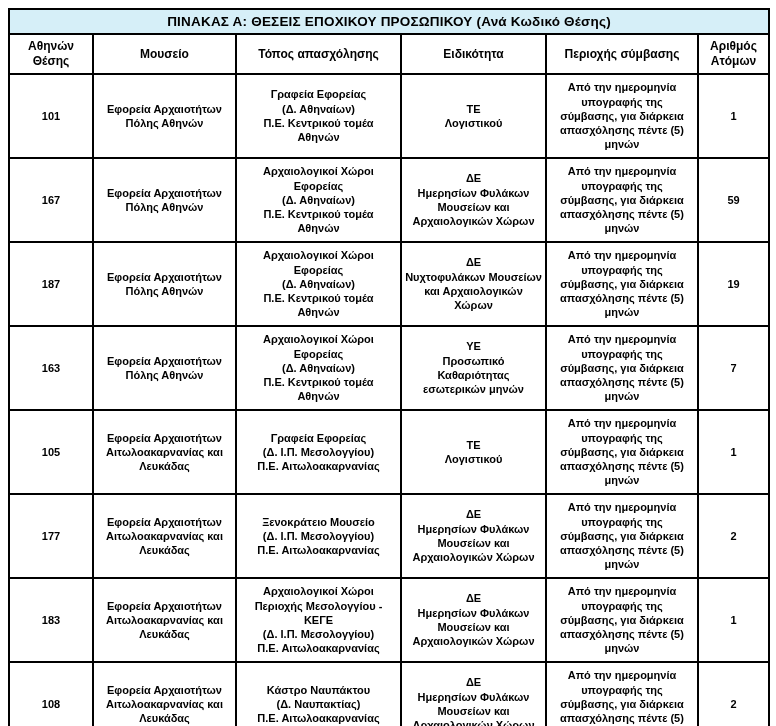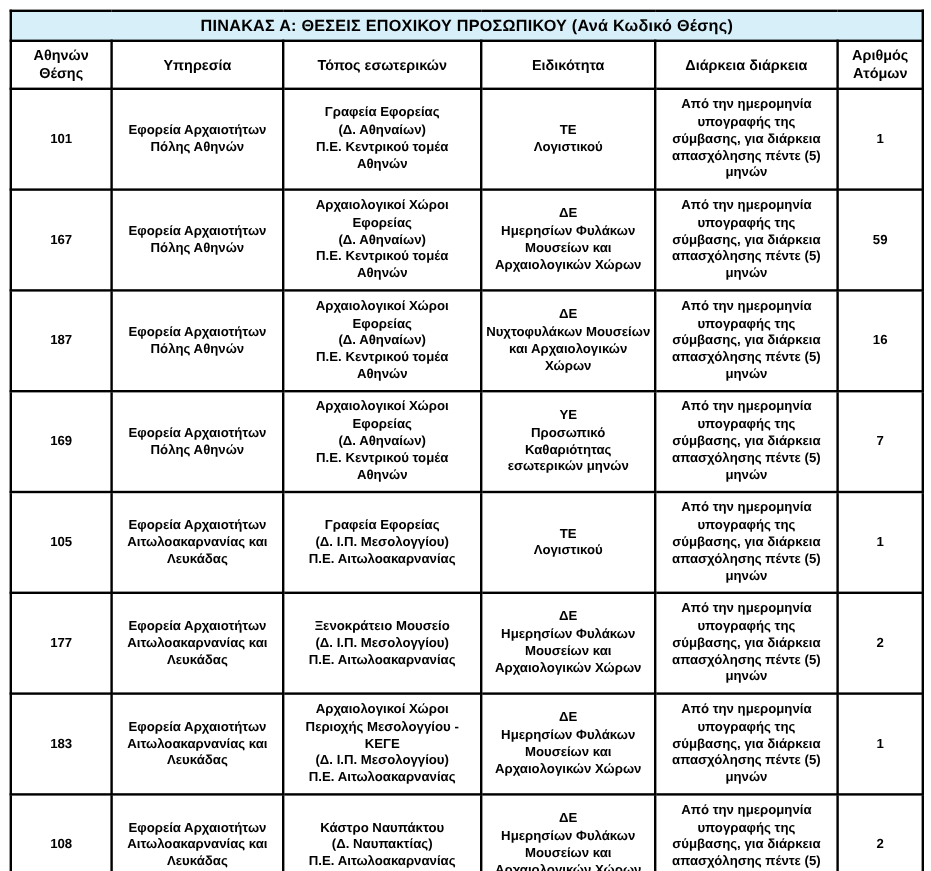--- a/index.html
+++ b/index.html
@@ -66,24 +66,24 @@
         <col class="c-duration">
         <col class="c-count">
     </colgroup>
     <thead>
       <tr>
         <td class="title-cell" colspan="6">ΠΙΝΑΚΑΣ Α: ΘΕΣΕΙΣ ΕΠΟΧΙΚΟΥ ΠΡΟΣΩΠΙΚΟΥ (Ανά Κωδικό Θέσης)</td>
       </tr>
       <tr>
         <th class="col-head">Αθηνών
 Θέσης</th>
-        <th class="col-head">Υπηρεσία</th>
-        <th class="col-head">Τόπος εσωτερικών</th>
+        <th class="col-head">Μουσείο</th>
+        <th class="col-head">Τόπος απασχόλησης</th>
         <th class="col-head">Ειδικότητα</th>
-        <th class="col-head">Διάρκεια διάρκεια</th>
+        <th class="col-head">Περιοχής σύμβασης</th>
         <th class="col-head">Αριθμός
 Ατόμων</th>
       </tr>
     </thead>
     <tbody>
       <tr>
         <td class="cell">101</td>
         <td class="cell">Εφορεία Αρχαιοτήτων
 Πόλης Αθηνών</td>
         <td class="cell">Γραφεία Εφορείας
@@ -130,24 +130,24 @@
 Αθηνών</td>
         <td class="cell">ΔΕ
 Νυχτοφυλάκων Μουσείων
 και Αρχαιολογικών
 Χώρων</td>
         <td class="cell">Από την ημερομηνία
 υπογραφής της
 σύμβασης, για διάρκεια
 απασχόλησης πέντε (5)
 μηνών</td>
-        <td class="cell">16</td>
-      </tr>
-      <tr>
-        <td class="cell">169</td>
+        <td class="cell">19</td>
+      </tr>
+      <tr>
+        <td class="cell">163</td>
         <td class="cell">Εφορεία Αρχαιοτήτων
 Πόλης Αθηνών</td>
         <td class="cell">Αρχαιολογικοί Χώροι
 Εφορείας
 (Δ. Αθηναίων)
 Π.Ε. Κεντρικού τομέα
 Αθηνών</td>
         <td class="cell">ΥΕ
 Προσωπικό Καθαριότητας
 εσωτερικών μηνών</td>

